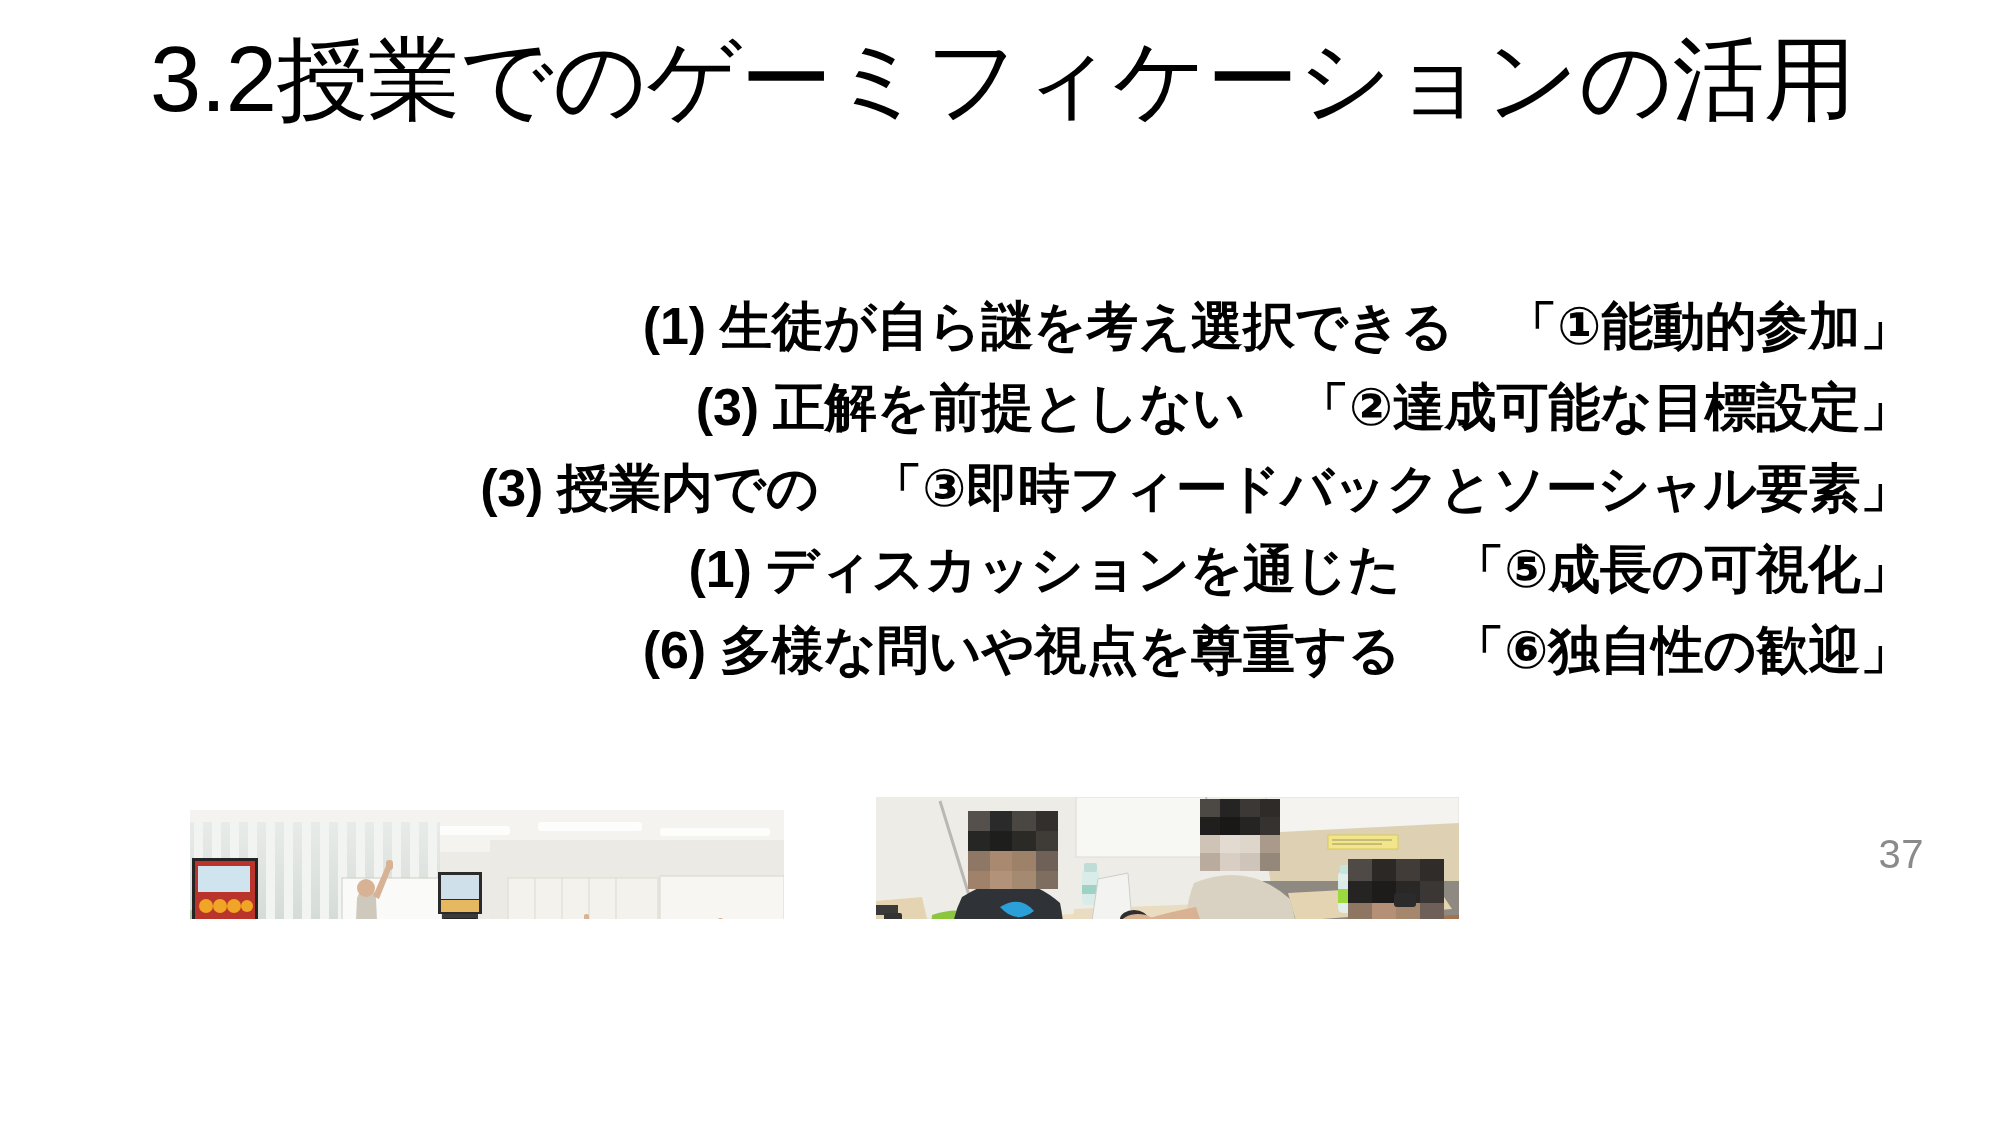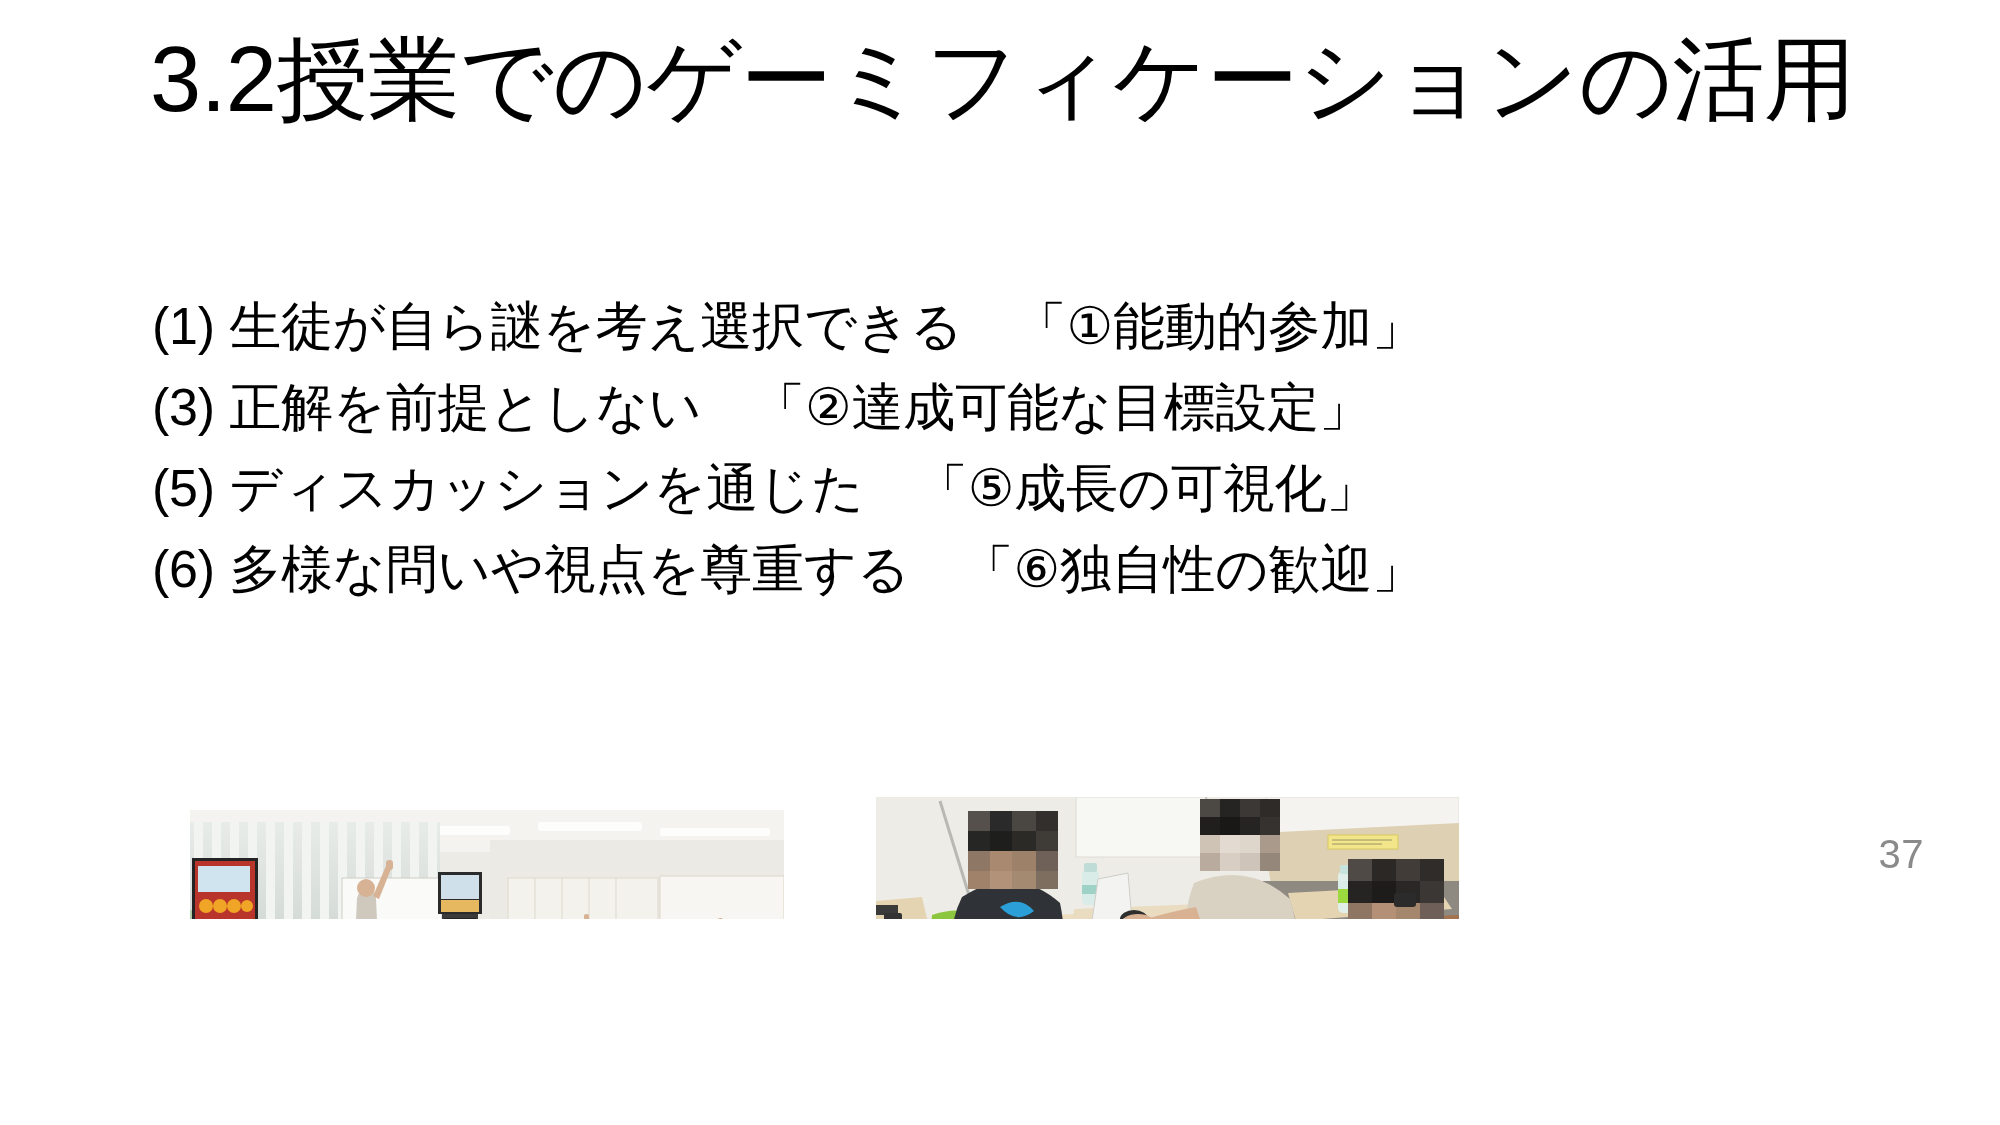--- a/index.html
+++ b/index.html
@@ -41,23 +41,24 @@
   .body-list {
     position: absolute;
     left: 152px;
     top: 286px;
     width: 1760px;
   }
   .body-line {
     font-size: 52px;
     line-height: 81px;
     color: #000000;
-    font-weight: 400;
+    font-weight: 700;
     white-space: nowrap;
     letter-spacing: -0.2px;
+    text-align: right;
   }
 
   
   .photo {
     position: absolute;
     overflow: hidden;
     background: #cfcfcf;
   }
   .photo-classroom {
     left: 190px;
@@ -87,21 +88,22 @@
 </head>
 <body>
 
 <div class="slide">
 
   <div class="slide-title">3.2授業でのゲーミフィケーションの活用</div>
 
   <div class="body-list">
     <div class="body-line">(1) 生徒が自ら謎を考え選択できる　「①能動的参加」</div>
     <div class="body-line">(3) 正解を前提としない　「②達成可能な目標設定」</div>
-    <div class="body-line">(5) ディスカッションを通じた　「⑤成長の可視化」</div>
+    <div class="body-line">(3) 授業内での　「③即時フィードバックとソーシャル要素」</div>
+    <div class="body-line">(1) ディスカッションを通じた　「⑤成長の可視化」</div>
     <div class="body-line">(6) 多様な問いや視点を尊重する　「⑥独自性の歓迎」</div>
   </div>
 
   <div class="photo photo-classroom">
     <svg viewBox="0 0 594 290" preserveAspectRatio="xMidYMid slice" aria-hidden="true">
       <defs>
         <linearGradient id="c1win" x1="0" y1="0" x2="0" y2="1">
           <stop offset="0%" stop-color="#e8ece9"></stop>
           <stop offset="100%" stop-color="#cfd6d2"></stop>
         </linearGradient>

